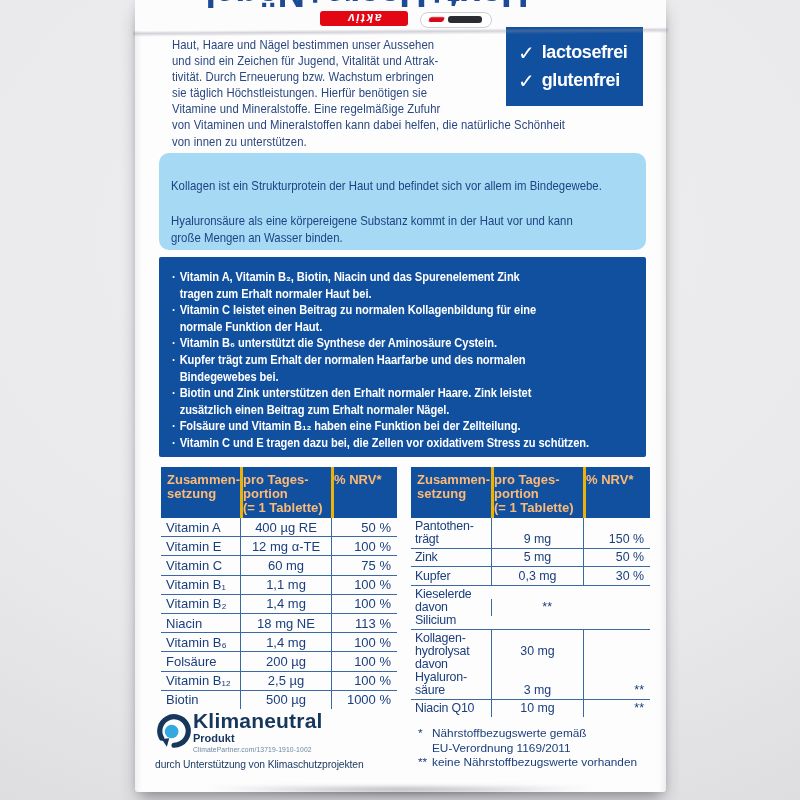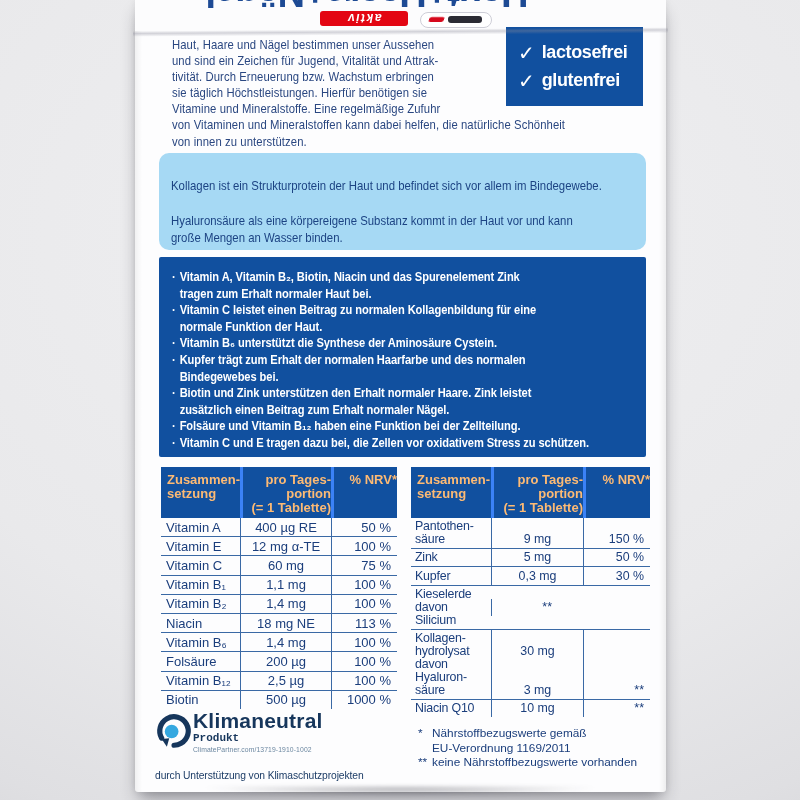--- a/index.html
+++ b/index.html
@@ -49,42 +49,42 @@
   .benefits li{display:flex;}
   .dot{width:9px;flex:none;}
   .btext{white-space:pre-line;flex:1;}
   
   .table{position:absolute;color:#1b3e7c;}
   .left-table{left:26px;top:467px;width:236px;}
   .right-table{left:276px;top:467px;width:239px;}
   .thead{display:flex;height:51px;}
   .th{background:#11509f;color:#fdba74;font-weight:bold;font-size:13px;line-height:14.2px;
     padding-top:6px;box-sizing:border-box;white-space:pre-line;}
-  .th.c2,.th.c3{border-left:3px solid #3b82f6;text-align:right;}
+  .th.c2,.th.c3{border-left:3px solid #eab308;text-align:left;}
   .th.c1{padding-left:6px;}
   .left-table .c1{width:79px;}  .left-table .c2{width:91px;}  .left-table .c3{width:66px;}
   .right-table .c1{width:80px;} .right-table .c2{width:92px;} .right-table .c3{width:67px;}
   .tr{display:flex;align-items:center;}
   .tbody .tr + .tr{border-top:1px solid #3a69a5;}
   .td{box-sizing:border-box;white-space:pre-line;}
   .td.c2,.td.c3{border-left:1px solid #3a69a5;}
   .td.c2{text-align:center;}
   .td.c3{text-align:right;padding-right:6px;}
   .left-table .td{font-size:13px;line-height:17.2px;padding-top:.5px;padding-bottom:.5px;}
   .left-table .td.c1{padding-left:5px;}
   .right-table .td{font-size:12.4px;line-height:12.9px;padding-top:2.2px;padding-bottom:2.2px;}
   .right-table .td.c1{padding-left:4px;letter-spacing:-0.2px;}
   
   .climate{position:absolute;left:20px;top:710px;width:250px;color:#16365c;}
   .cp-row{display:flex;align-items:flex-start;gap:0;}
   .cp-logo{flex:none;margin-top:2px;}
   .cp-title{font-size:21px;font-weight:bold;line-height:21px;letter-spacing:.2px;}
-  .cp-sub{font-size:11px;font-weight:bold;margin-top:1px;font-family:Liberation Mono, monospace;}
+  .cp-sub{font-size:11px;font-weight:bold;margin-top:1px;}
   .cp-url{font-size:6.8px;color:#6b87a0;margin-top:2px;letter-spacing:.1px;}
-  .cp-caption{font-size:10.3px;color:#1c3c66;margin-top:17px;letter-spacing:-0.1px;}
+  .cp-caption{font-size:10.3px;color:#1c3c66;margin-top:6px;letter-spacing:-0.1px;}
   
   .footnotes{position:absolute;left:283px;top:726px;width:232px;color:#1b3e7c;
     font-size:11.8px;line-height:14.5px;}
   .fn{display:flex;}
   .fn-m{width:14px;flex:none;}
   .fn-t{white-space:pre-line;flex:1;}
   .floor-shadow{position:absolute;left:125px;width:550px;top:787px;height:12px;
     background:radial-gradient(50% 100% at 50% 0, rgba(35,35,45,.4), rgba(0,0,0,0) 72%);filter:blur(2px);}
 </style>
 </head>
@@ -238,21 +238,21 @@
         <div class="th c1">Zusammen-
 setzung</div>
         <div class="th c2">pro Tages-
 portion
 (= 1 Tablette)</div>
         <div class="th c3">% NRV*</div>
       </div>
       <div class="tbody">
         <div class="tr">
             <div class="td c1">Pantothen-
-säure</div>
+trägt</div>
             <div class="td c2">
 9 mg</div>
             <div class="td c3">
 150 %</div>
           </div>
         <div class="tr">
             <div class="td c1">Zink</div>
             <div class="td c2">5 mg</div>
             <div class="td c3">50 %</div>
           </div>

